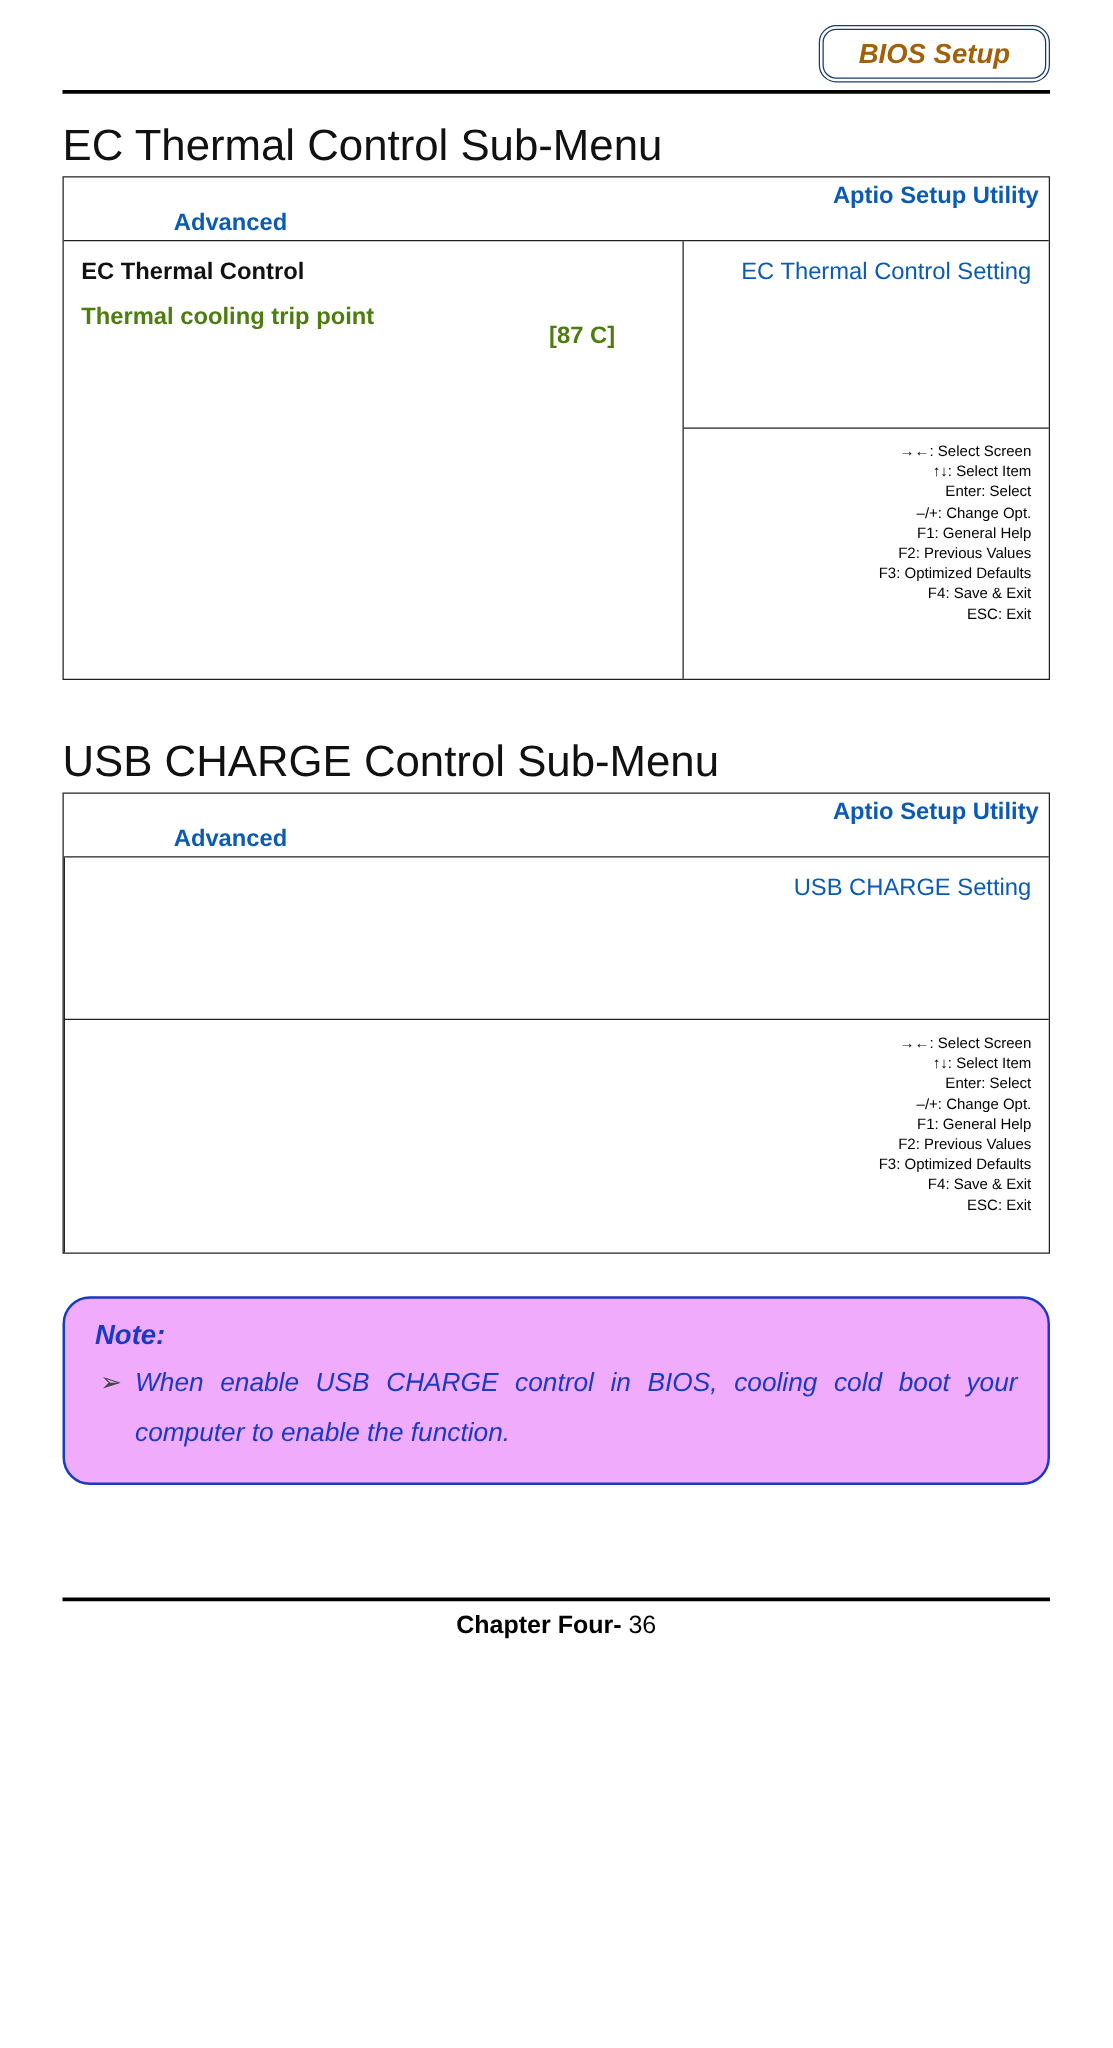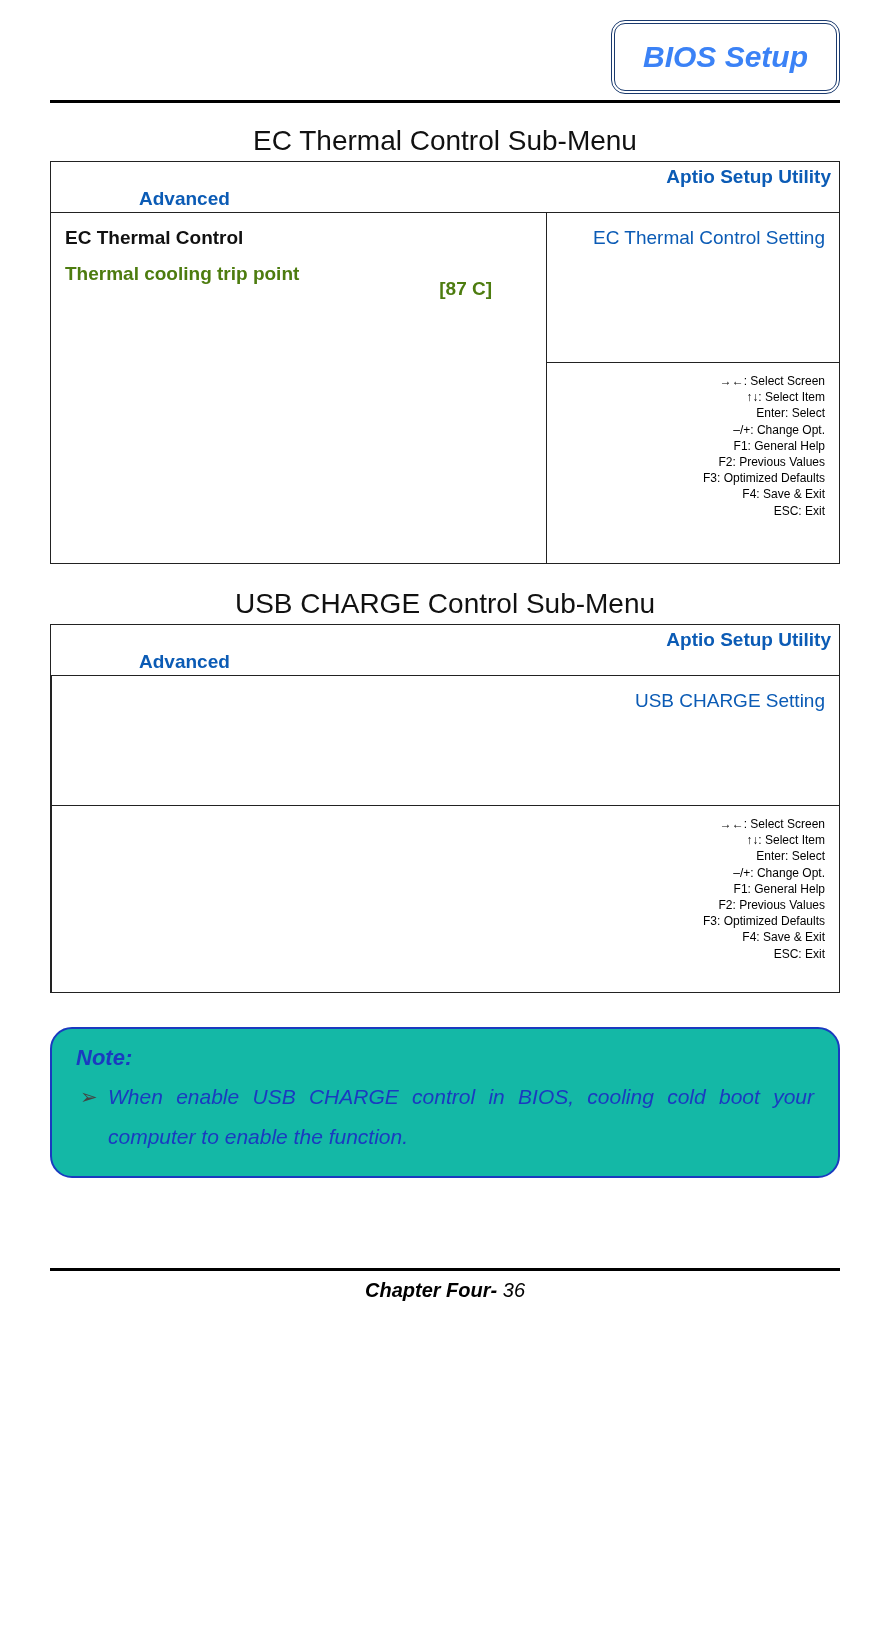--- a/index.html
+++ b/index.html
@@ -17,38 +17,37 @@
   }
   .header-row {
     display: flex;
     justify-content: flex-end;
     align-items: center;
     margin-bottom: 6px;
   }
   .chapter-badge {
     border: 4px double #1a3a6e;
     border-radius: 14px;
-    padding: 16px 28px;
+    padding: 6px 28px;
     font-weight: bold;
     font-style: italic;
-    font-size: 30px;
-    color: #3b82f6;
+    font-size: 22px;
+    color: #a16207;
     background: #fff;
   }
   .top-rule {
     border: none;
     border-top: 3.5px solid #000;
     margin: 0 0 22px 0;
   }
   .section-heading {
-    font-size: 28px;
+    font-size: 35px;
     font-weight: 400;
     margin: 10px 0 4px 0;
     color: #111;
-    text-align: center;
   }
   .bios-box {
     border: 1.5px solid #222;
     width: 100%;
   }
   .bios-header {
     border-bottom: 1.5px solid #222;
     padding: 4px 8px 2px 8px;
   }
   .bios-title {
@@ -101,21 +100,21 @@
   .bios-keys {
     padding: 10px 14px 30px 14px;
     color: #000000;
     font-size: 12px;
     line-height: 1.35;
   }
   .note-box {
     margin-top: 34px;
     border: 2px solid #1a3ac0;
     border-radius: 22px;
-    background: #14b8a6;
+    background: #f0abfc;
     padding: 16px 24px 20px 24px;
   }
   .note-title {
     color: #1a3ac0;
     font-weight: bold;
     font-style: italic;
     font-size: 22px;
     margin-bottom: 6px;
   }
   .note-list {
@@ -140,21 +139,20 @@
     font-style: normal;
   }
   .bottom-rule {
     border: none;
     border-top: 3.5px solid #000;
     margin: 90px 0 8px 0;
   }
   .footer {
     text-align: center;
     font-size: 20px;
-    font-style: italic;
   }
   .footer .chap { font-weight: bold; }
   .footer .pg { font-weight: normal; }
 </style>
 </head>
 <body>
 
 <div class="page">
 
   <div class="header-row">
@@ -186,21 +184,21 @@
           <div>F1: General Help</div>
           <div>F2: Previous Values</div>
           <div>F3: Optimized Defaults</div>
           <div>F4: Save &amp; Exit</div>
           <div>ESC: Exit</div>
         </div>
       </div>
     </div>
   </div>
 
-  <div class="section-heading" style="margin-top:24px">USB CHARGE Control Sub-Menu</div>
+  <div class="section-heading" style="margin-top:46px">USB CHARGE Control Sub-Menu</div>
   <div class="bios-box">
     <div class="bios-header">
       <div class="bios-title">Aptio Setup Utility</div>
       <div class="bios-tab">Advanced</div>
     </div>
     <div class="bios-body">
       <div class="bios-right">
         <div class="bios-help" style="min-height:130px">USB CHARGE Setting</div>
         <div class="bios-keys">
           <div>→←: Select Screen</div>

